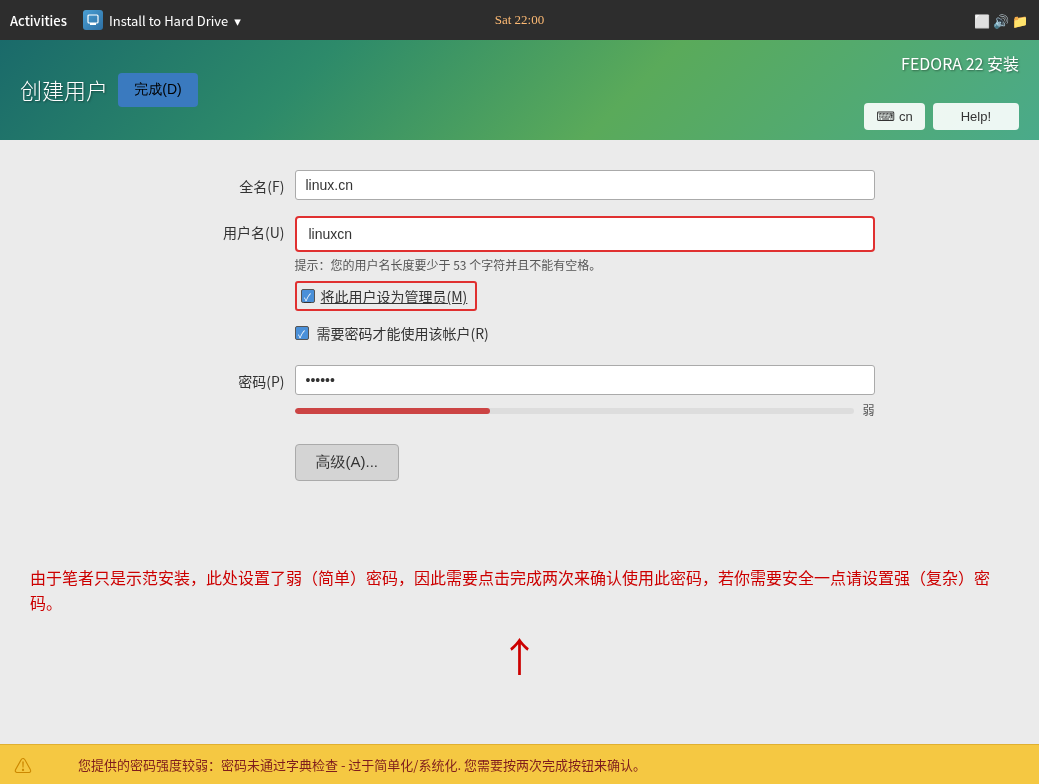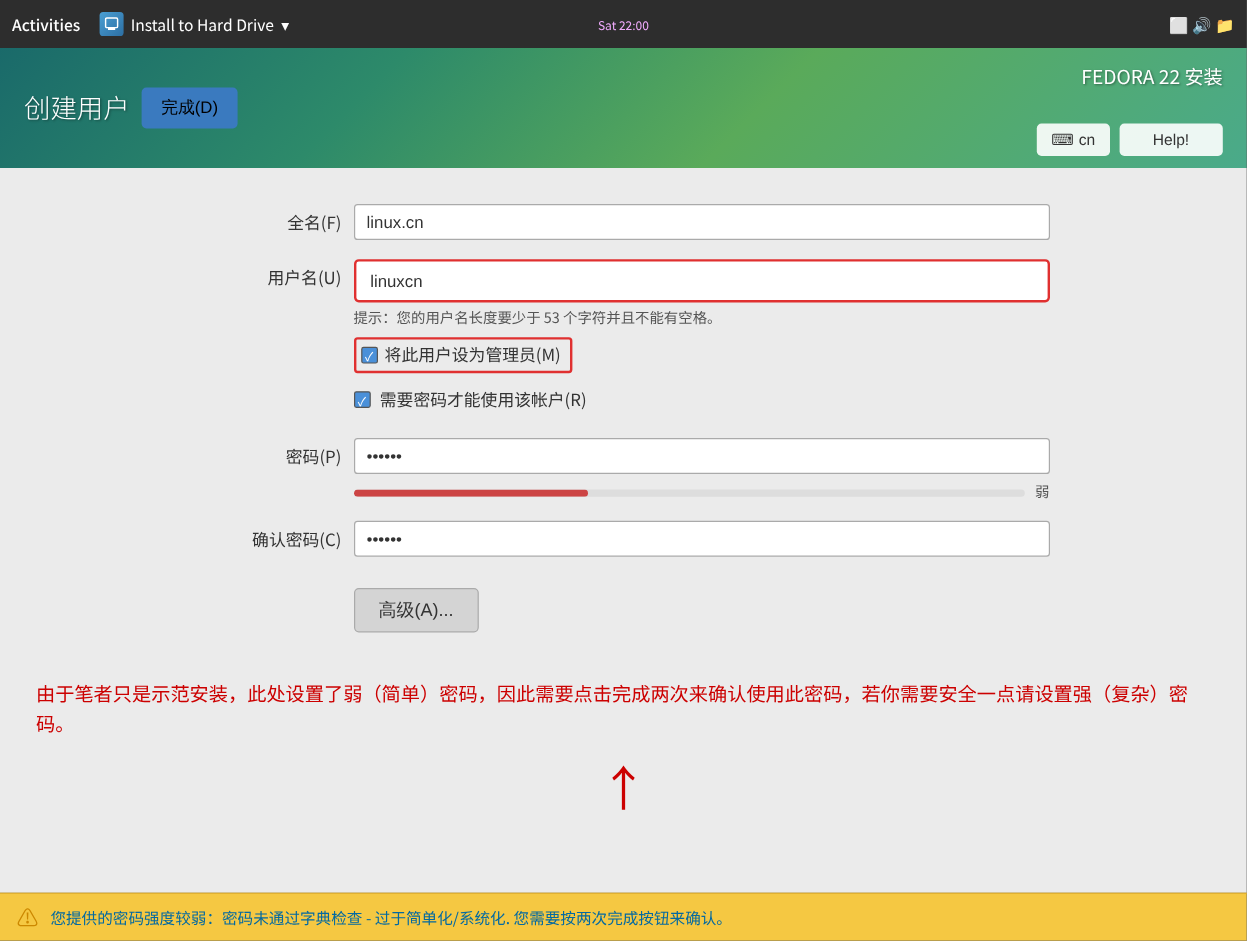--- a/index.html
+++ b/index.html
@@ -25,22 +25,23 @@
     }
     .top-bar-left {
       display: flex;
       align-items: flex-end;
       gap: 16px;
     }
     .top-bar-center {
       position: absolute;
       left: 50%;
       transform: translateX(-50%);
-      color: #f0abfc;
-      font-size: 10px;
+      color: #fdba74;
+      font-size: 13px;
+      font-family: Liberation Serif, serif;
     }
     .top-bar-right {
       display: flex;
       align-items: center;
       gap: 10px;
     }
     .activities-btn {
       color: #fff;
       font-size: 13px;
       cursor: pointer;
@@ -210,20 +211,21 @@
       color: #333;
     }
 
     .checkbox-highlight {
       border: 2px solid #e03030;
       border-radius: 3px;
       padding: 3px 8px 3px 4px;
       display: inline-flex;
       align-items: center;
       gap: 6px;
+      text-decoration: underline;
     }
 
     .annotation-text {
       color: #cc0000;
       font-size: 14px;
       margin-left: 20px;
       line-height: 1.4;
       max-width: 300px;
     }
 
@@ -300,21 +302,22 @@
     }
 
     .status-icon {
       color: #cc8800;
       font-size: 18px;
       flex-shrink: 0;
     }
 
     .status-text {
       font-size: 13px;
-      color: #0369a1;
+      color: #7f1d1d;
+      margin-left: 36px;
     }
 
     .inline-checkbox {
       width: 14px;
       height: 14px;
       border: 1px solid #555;
       background: #4a90d9;
       display: inline-flex;
       align-items: center;
       justify-content: center;
@@ -414,26 +417,20 @@
         <input class="form-input" type="password" value="••••••" style="">
         <div style="display:flex; align-items:center; gap:8px; margin-top:4px;">
           <div class="password-strength-bar">
             <div class="password-strength-fill"></div>
           </div>
           <span class="strength-label" style="white-space:nowrap;">弱</span>
         </div>
       </div>
     </div>
 
-    <div class="form-row">
-      <div class="form-label">确认密码(C)</div>
-      <div class="form-control-area">
-        <input class="form-input" type="password" value="••••••" style="">
-      </div>
-    </div>
 
     <div style="display:flex; justify-content:flex-start; padding-left:130px;">
       <button class="advanced-btn">高级(A)...</button>
     </div>
 
   </div>
 
   <div class="bottom-annotation">
     <div class="bottom-text">由于笔者只是示范安装，此处设置了弱（简单）密码，因此需要点击完成两次来确认使用此密码，若你需要安全一点请设置强（复杂）密码。</div>
     <div class="arrow-up">↑</div>

